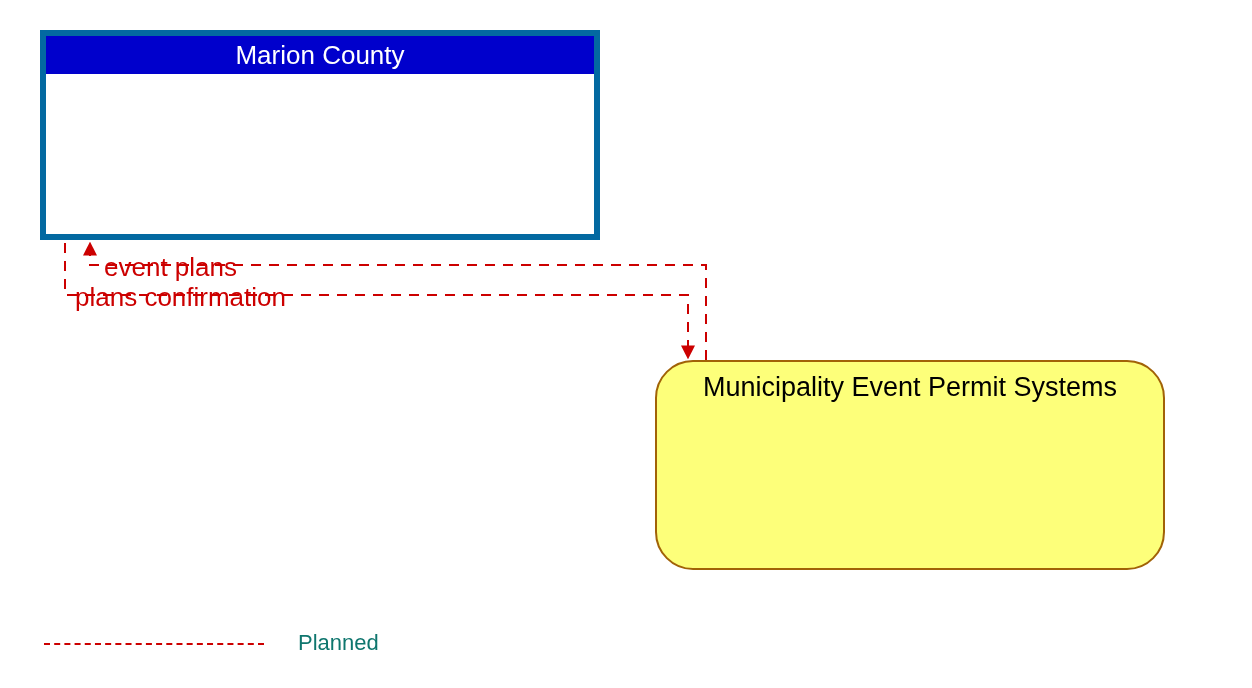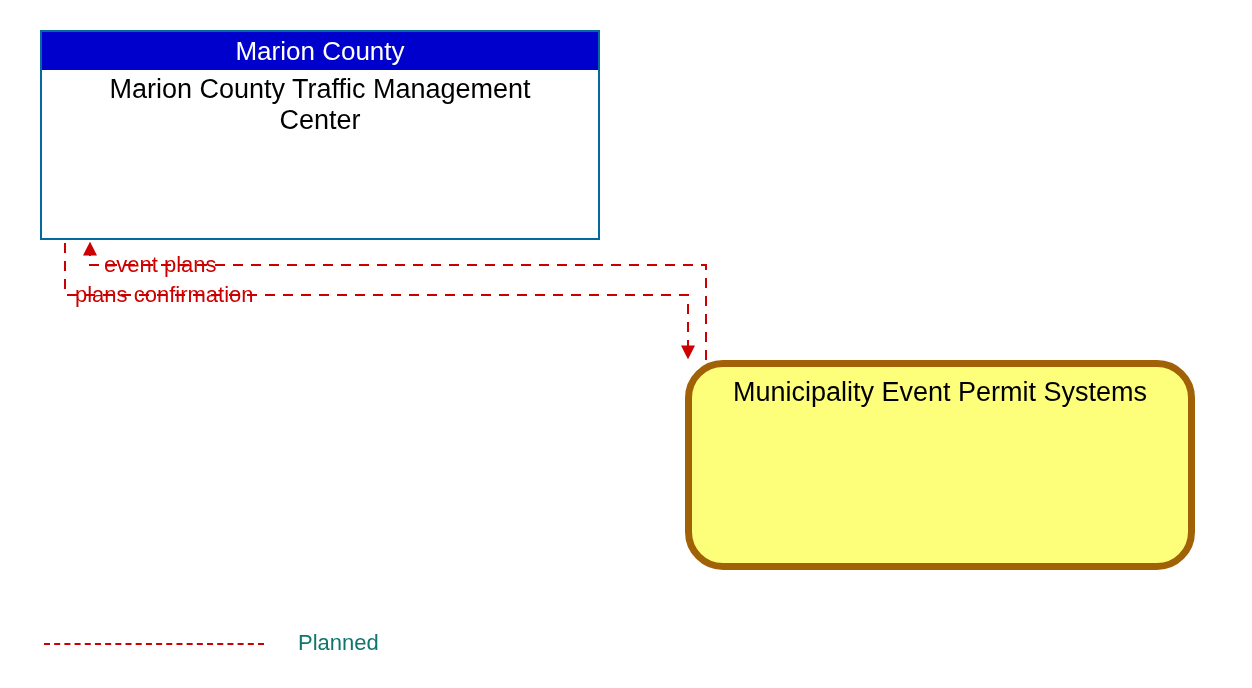--- a/index.html
+++ b/index.html
@@ -13,21 +13,21 @@
     overflow: hidden;
   }
 
   
   .node-county {
     position: absolute;
     left: 40px;
     top: 30px;
     width: 560px;
     height: 210px;
-    border: 2px solid #0369a1;
+    border: 6px solid #0369a1;
     background: #fff;
     box-sizing: border-box;
   }
   .node-county .header {
     height: 38px;
     width: 100%;
     background: #0000cc;
     color: #fff;
     font-size: 26px;
     text-align: center;
@@ -38,38 +38,38 @@
     padding: 4px 30px 0 30px;
     text-align: center;
     font-size: 27px;
     line-height: 1.15;
     color: #000;
   }
 
   
   .node-municipality {
     position: absolute;
-    left: 685px;
+    left: 655px;
     top: 360px;
     width: 510px;
     height: 210px;
     background: #fdff7a;
-    border: 7px solid #a16207;
+    border: 2px solid #a16207;
     border-radius: 38px;
     box-sizing: border-box;
     text-align: center;
     padding-top: 10px;
     font-size: 27px;
     color: #000;
   }
 
   
   .flow-label {
     position: absolute;
-    font-size: 22px;
+    font-size: 26px;
     color: #cc0000;
     white-space: nowrap;
   }
   .label-event-plans {
     left: 104px;
     top: 252px;
   }
   .label-event-confirmation {
     left: 75px;
     top: 282px;
@@ -99,21 +99,20 @@
     width: 1252px;
     height: 688px;
     pointer-events: none;
   }
 </style>
 </head>
 <body>
 
 <div class="node-county">
   <div class="header">Marion County</div>
-  <div class="body">Marion County Traffic Management Center</div>
 </div>
 
 <div class="node-municipality">
   <div>Municipality Event Permit Systems</div>
 </div>
 
 <svg class="conn" xmlns="http://www.w3.org/2000/svg">
   <defs>
     <marker id="arrow" viewBox="0 0 10 10" refX="9" refY="5" markerWidth="7" markerHeight="7" orient="auto-start-reverse">
       <path d="M 0 0 L 10 5 L 0 10 z" fill="#cc0000"></path>

